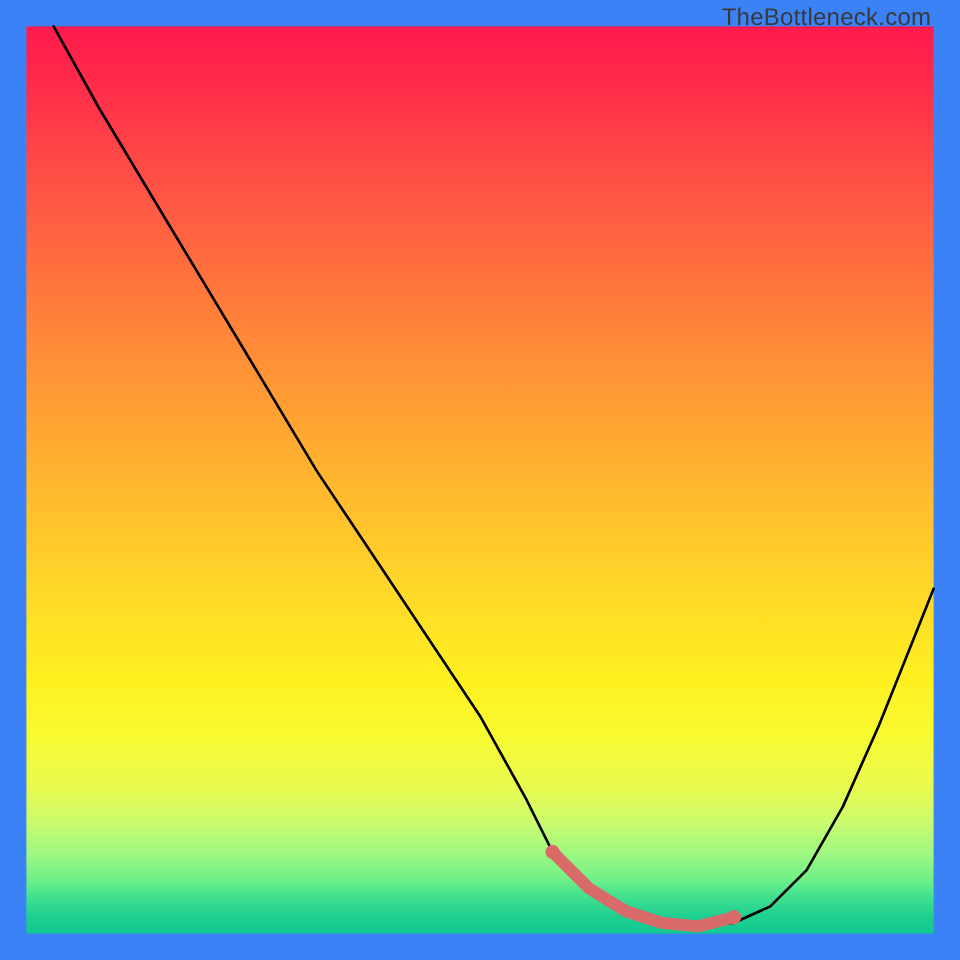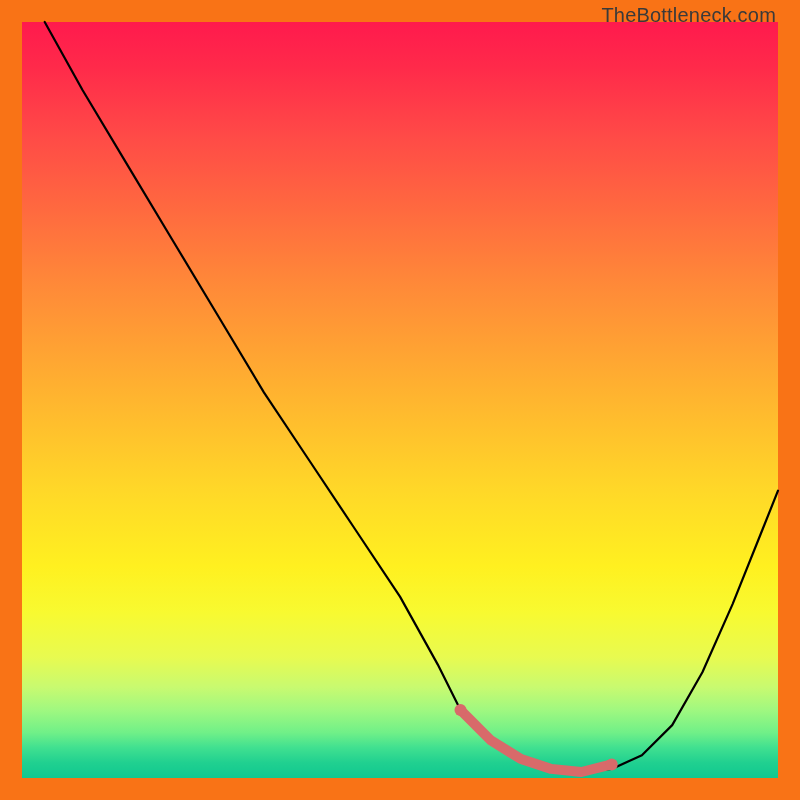--- a/index.html
+++ b/index.html
@@ -1,21 +1,21 @@
 <!DOCTYPE html>
 <html><head>
 <meta charset="utf-8">
 <style>
   * { margin: 0; padding: 0; box-sizing: border-box; }
   html, body { width: 800px; height: 800px; overflow: hidden; background: #000; }
   .frame {
     position: relative;
     width: 800px;
     height: 800px;
-    background: #f97316;
+    background: #3b82f6;
   }
   .gradient-area {
     position: absolute;
     left: 22px;
     top: 22px;
     width: 756px;
     height: 756px;
     background: linear-gradient(to bottom,
       #ff1a4d 0%,
       #ff2a4a 6%,

